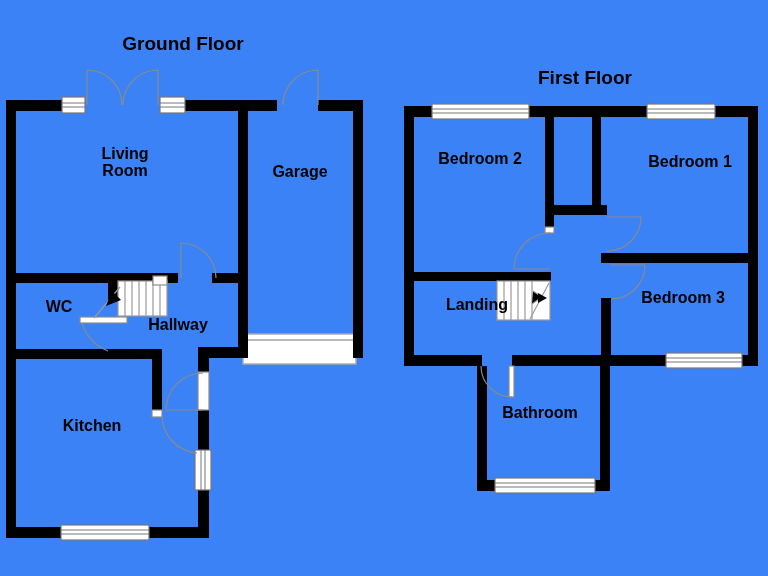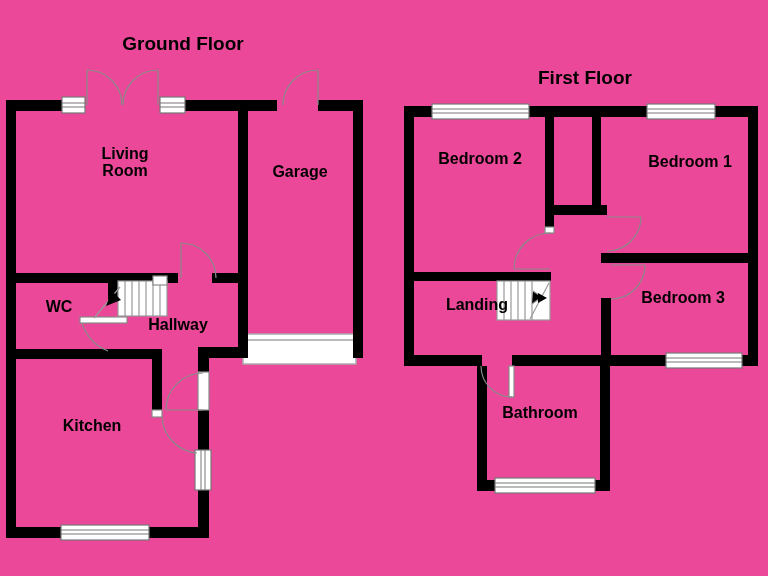--- a/index.html
+++ b/index.html
@@ -1,16 +1,16 @@
 <!DOCTYPE html>
 <html><head>
 <meta charset="utf-8">
 <style>
   html,body{margin:0;padding:0;background:#ffffff;}
-  #plan-wrap{width:768px;height:576px;background:#ec4899;position:relative;overflow:hidden;}
+  #plan-wrap{width:768px;height:576px;background:#3b82f6;position:relative;overflow:hidden;}
   svg{display:block;}
   .wall{fill:#000000;stroke:none;}
   .thin{stroke:#8a8a8a;stroke-width:1.2;fill:none;}
   .leaf{fill:#ffffff;stroke:#8a8a8a;stroke-width:1.2;}
   .win-rect{fill:#ffffff;stroke:#777777;stroke-width:1.2;}
   .win-line{stroke:#777777;stroke-width:1;}
   .stair-box{fill:#ffffff;stroke:#999999;stroke-width:1.2;}
   .tread{stroke:#999999;stroke-width:1.2;}
   .arrow{fill:#000000;}
   .gdoor{fill:#ffffff;stroke:#aaaaaa;stroke-width:1.5;}

